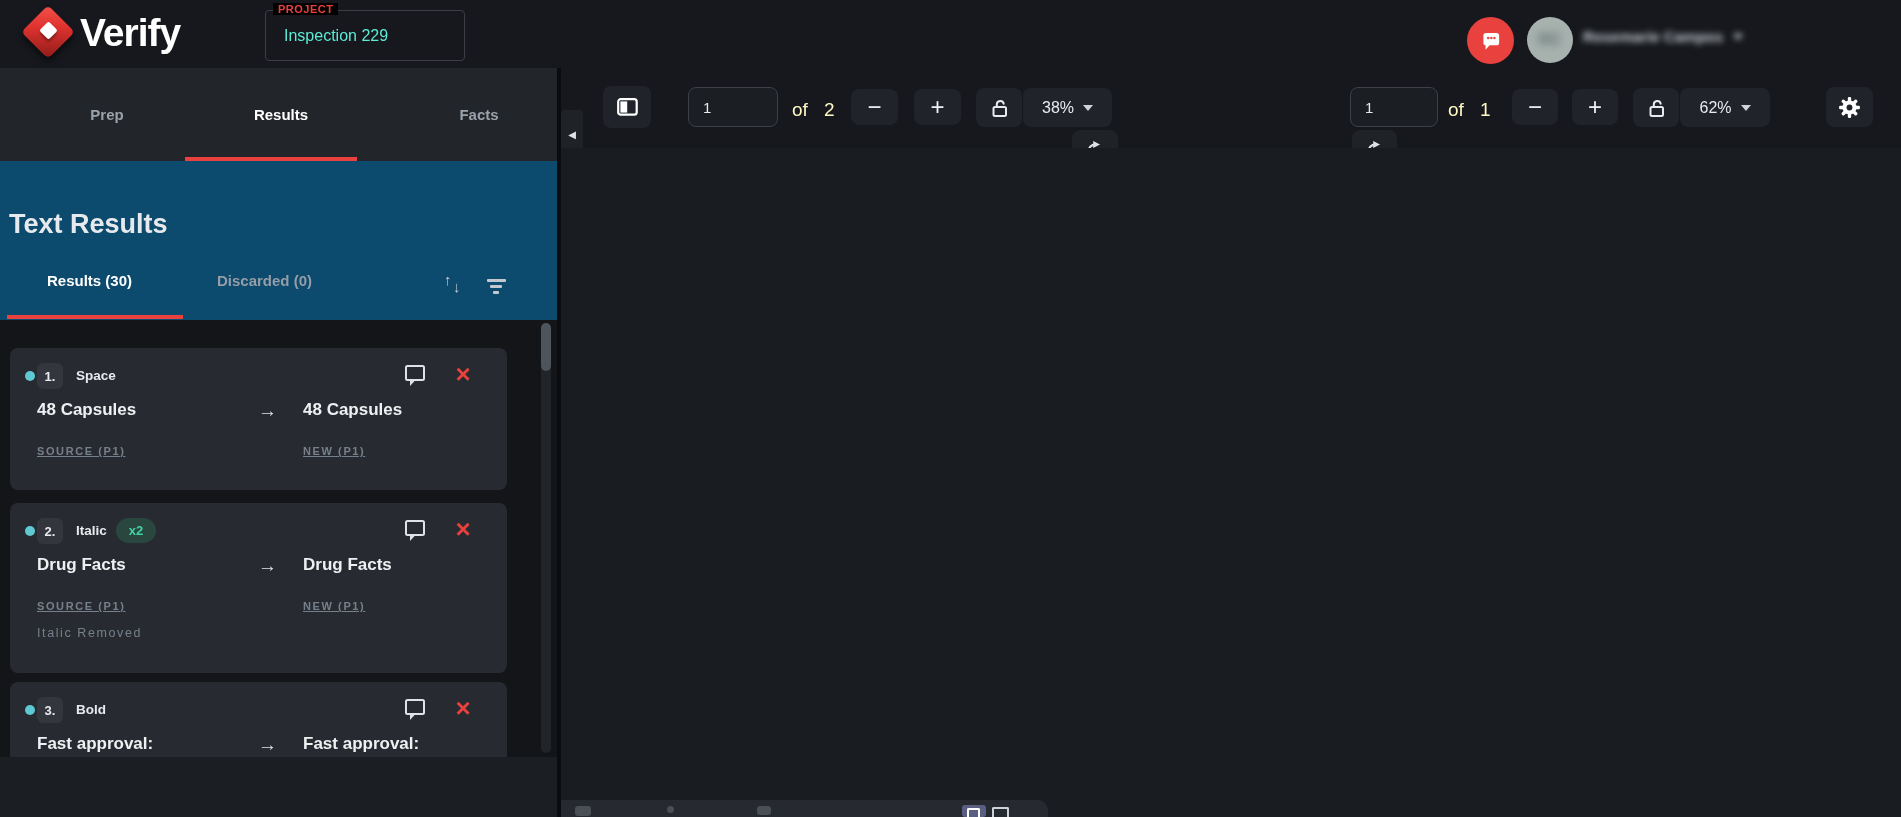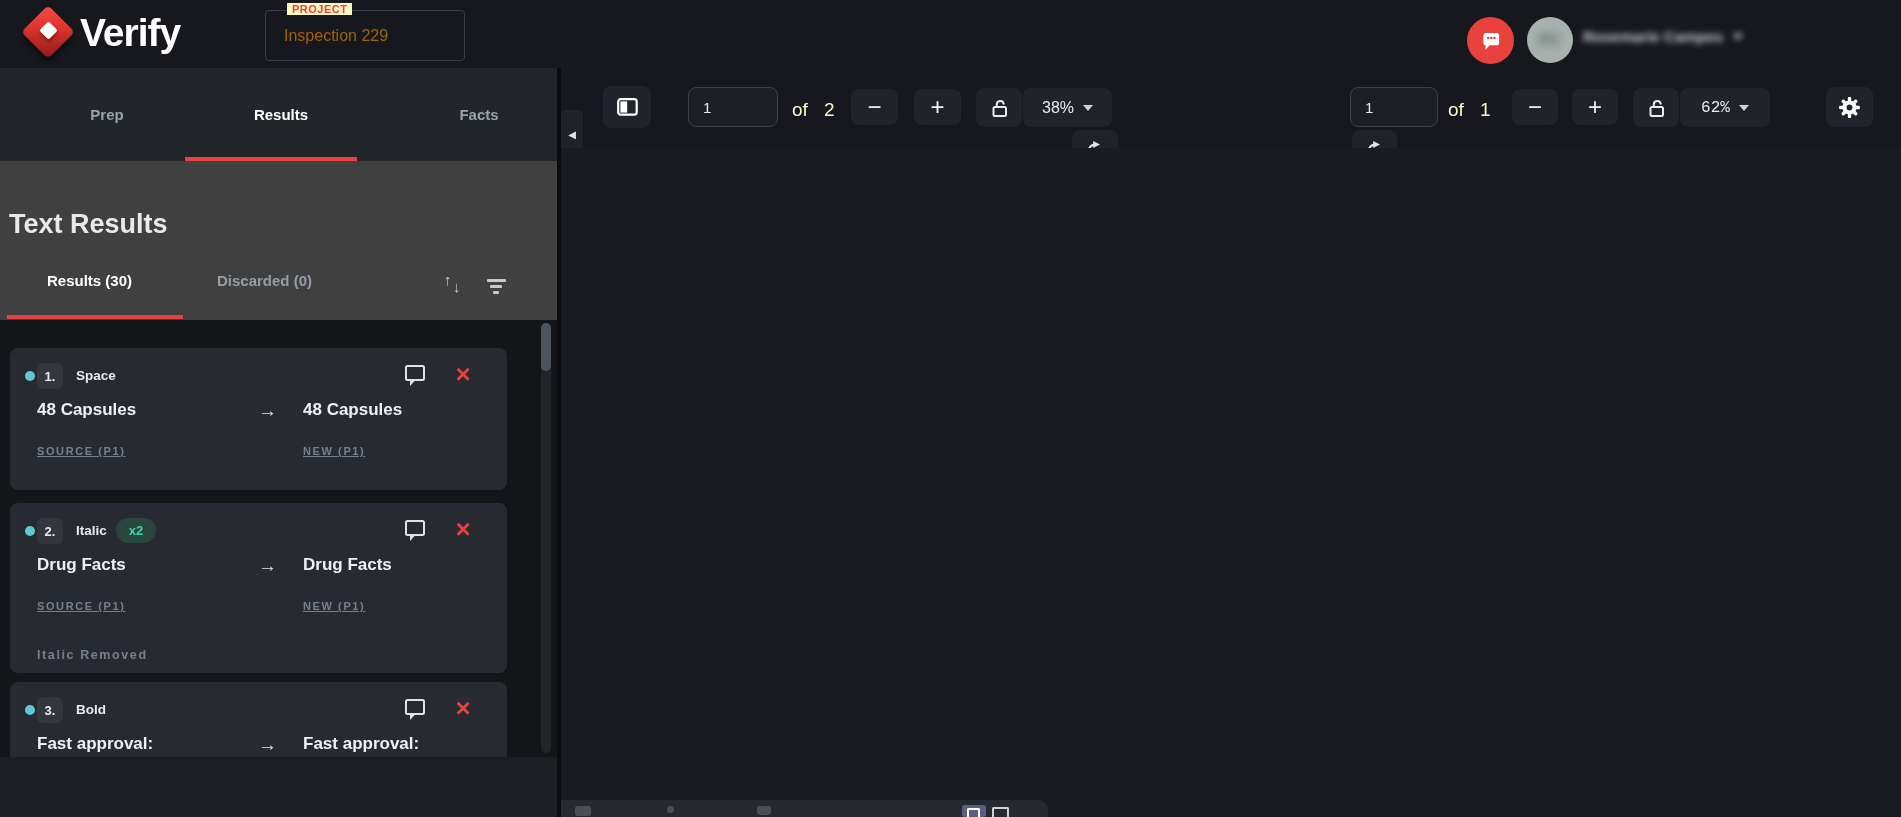--- a/index.html
+++ b/index.html
@@ -16,44 +16,44 @@
     transform:rotate(45deg); border-radius:5px;
     background:linear-gradient(135deg,#f5504a 0%,#e03330 40%,#8e1b19 100%);
     box-shadow:3px 3px 6px rgba(0,0,0,.55); }
   #logo-inner { position:absolute; left:42px; top:24px; width:13px; height:13px;
     transform:rotate(45deg); border-radius:2px; background:#ffffff;
     box-shadow:2px 2px 3px rgba(0,0,0,.35); }
   #brand { position:absolute; left:80px; top:11px; font-size:39px; font-weight:700;
     letter-spacing:-1px; color:#ffffff; }
   #project-box { position:absolute; left:265px; top:10px; width:200px; height:51px;
     border:1px solid #3a3f45; border-radius:4px; background:#16181d; }
-  #project-label { position:absolute; left:21px; top:-8px; font-size:11px; font-weight:700;
-    letter-spacing:.5px; color:#e8413e; background:#fef9c3; padding:0 5px; }
+  #project-label { position:absolute; left:7px; top:-8px; font-size:11px; font-weight:700;
+    letter-spacing:.5px; color:#e8413e; background:#000000; padding:0 5px; }
   #project-input { position:absolute; left:6px; top:10px; width:180px; height:30px;
-    background:transparent; border:none; outline:none; color:#a16207; font-size:16px;
+    background:transparent; border:none; outline:none; color:#5eead4; font-size:16px;
     font-family:"Liberation Sans",sans-serif; padding-left:12px; }
   #chat-btn { position:absolute; left:1467px; top:17px; width:47px; height:47px; border-radius:50%;
     background:#e8413e; display:flex; align-items:center; justify-content:center; cursor:pointer; }
   #avatar { position:absolute; left:1527px; top:17px; width:46px; height:46px; border-radius:50%;
     background:#a7b2af; display:flex; align-items:center; justify-content:center; }
   #avatar span { font-size:16px; font-weight:700; color:#5d6c69; filter:blur(4px); }
   #user-chip { position:absolute; left:1583px; top:28px; display:flex; align-items:center; gap:10px;
     filter:blur(3px); cursor:pointer; }
   #user-chip .uname { font-size:15px; font-weight:600; color:#c7ccd1; }
   .caret-down { width:0; height:0; border-left:5.5px solid transparent; border-right:5.5px solid transparent;
     border-top:6px solid #cfd3d8; display:inline-block; }
 
   
   #nav-tabs { position:absolute; left:0; top:68px; width:557px; height:93px; background:#22252a; }
   .nav-tab { position:absolute; top:0; width:186px; height:93px; display:flex; align-items:center;
     justify-content:center; font-size:15px; font-weight:600; color:#99a1ab; cursor:pointer;padding-left:28px; }
   .nav-tab.active { color:#ffffff; font-weight:700; }
   #nav-underline { position:absolute; left:185px; top:89px; width:172px; height:4px; background:#e8413e; }
 
-  #panel-header { position:absolute; left:0; top:161px; width:623px; height:159px; background:#404040; }
+  #panel-header { position:absolute; left:0; top:161px; width:623px; height:159px; background:#0c4a6e; }
   #panel-title { position:absolute; left:9px; top:48px; font-size:27px; font-weight:700; color:#e7eaed; }
   .sub-tab { position:absolute; top:111px; font-size:15px; font-weight:700; color:#ffffff; cursor:pointer; }
   .sub-tab.inactive { color:#959da7; font-weight:600; }
   #sub-underline { position:absolute; left:7px; top:154px; width:176px; height:4px; background:#e8413e; }
   #sort-icon { position:absolute; left:444px; top:112px; width:24px; height:24px; color:#c3c9cf;
     font-size:15px; cursor:pointer; }
   #sort-icon .up { position:absolute; left:0; top:-2px; }
   #sort-icon .dn { position:absolute; left:9px; top:5px; }
   #filter-icon { position:absolute; left:486px; top:118px; width:20px; height:16px; cursor:pointer; }
   #filter-icon div { height:2.5px; background:#c3c9cf; border-radius:1px; margin:0 auto 3.5px auto; }
@@ -73,21 +73,21 @@
     font-size:13px; font-weight:700; color:#41d3a5; }
   .comment-btn { position:absolute; left:392px; top:15px; width:26px; height:26px; background:transparent;
     border:none; cursor:pointer; }
   .close-btn { position:absolute; left:438px; top:10px; width:30px; height:32px; background:transparent;
     border:none; color:#e8413e; font-size:26px; font-weight:700; line-height:30px; cursor:pointer; }
   .src-text { position:absolute; left:27px; top:52px; font-size:17px; font-weight:700; color:#eef0f2; }
   .arrow-glyph { position:absolute; left:248px; top:52px; font-size:19px; color:#dfe3e7; }
   .new-text { position:absolute; left:293px; top:52px; font-size:17px; font-weight:700; color:#eef0f2; }
   .meta { position:absolute; top:97px; font-size:11px; font-weight:700; letter-spacing:1.6px; color:#76808c;text-decoration:underline; }
   .meta.src { left:27px; } .meta.new { left:293px; }
-  .note { position:absolute; left:27px; top:145px; font-size:12.5px; font-weight:700;
+  .note { position:absolute; left:27px; top:123px; font-size:12.5px; font-weight:400;
     letter-spacing:1.6px; color:#76808c; }
 
   #scroll-track { position:absolute; left:541px; top:3px; width:10px; height:430px;
     background:#212429; border-radius:5px; }
   #scroll-thumb { position:absolute; left:541px; top:3px; width:10px; height:48px;
     background:#4e545b; border-radius:5px; cursor:pointer; }
 
   #divider { position:absolute; left:557px; top:68px; width:4px; height:749px; background:#0a0c0f; }
 
   
@@ -110,21 +110,21 @@
   #lock-left  { left:976px; top:88px; width:46px; height:39px; }
   #zoom-left  { left:1023px; top:88px; width:89px; height:39px; }
   #rotate-left { left:1072px; top:130px; width:46px; height:41px; background:#1f2227; }
   #sync-btn { left:1144px; top:101px; width:192px; height:47px; background:#22252b; gap:13px;
     font-size:15.5px; font-weight:400; }
   #page-input-right { left:1350px; top:87px; width:88px; height:40px; }
   #of-right { left:1448px; top:99px; } #total-right { left:1480px; top:99px; }
   #minus-right { left:1512px; top:89px; width:46px; height:36px; }
   #plus-right  { left:1572px; top:89px; width:46px; height:36px; }
   #lock-right  { left:1633px; top:88px; width:46px; height:39px; }
-  #zoom-right  { left:1680px; top:88px; width:90px; height:39px;font-family:Liberation Mono, monospace; }
+  #zoom-right  { left:1680px; top:88px; width:90px; height:39px; }
   #rotate-right { left:1352px; top:130px; width:45px; height:41px; background:#1f2227; }
   #settings-btn { left:1826px; top:87px; width:47px; height:40px; }
   .sync-carets { display:flex; flex-direction:column; gap:4px; align-items:center; }
   .tri-up { width:0; height:0; border-left:5px solid transparent; border-right:5px solid transparent;
     border-bottom:6px solid #e8eaed; }
   .tri-dn { width:0; height:0; border-left:5px solid transparent; border-right:5px solid transparent;
     border-top:6px solid #e8eaed; }
 
   
   #viewer { position:absolute; left:561px; top:148px; width:1340px; height:669px; background:#191c21; }

